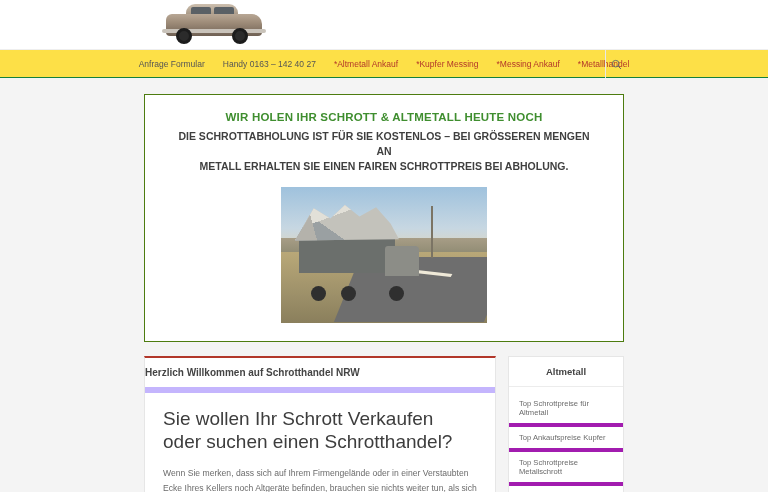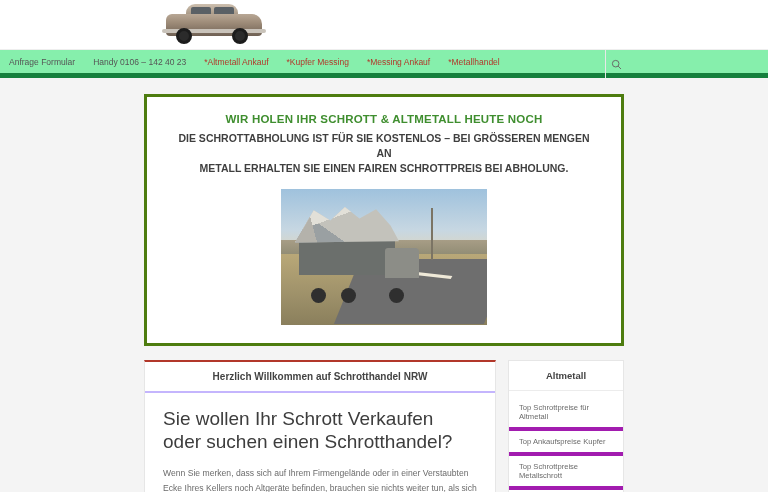--- a/index.html
+++ b/index.html
@@ -70,24 +70,25 @@
     position: absolute;
     left: 2px; top: 27px;
     width: 104px; height: 4px;
     background: #c9c3ba;
     border-radius: 2px;
   }
 
   
   .nav-bar {
     height: 28px;
-    background: #86efac;
-    border-bottom: 5px solid #15803d;
+    background: #fde047;
+    border-bottom: 1px solid #15803d;
     display: flex;
     align-items: center;
+    justify-content: center;
     position: relative;
   }
   .nav-inner {
     display: flex;
     align-items: center;
     gap: 0;
   }
   .nav-item {
     font-size: 8.5px;
     color: #555;
@@ -124,21 +125,21 @@
     padding-top: 16px;
   }
   .container {
     width: 480px;
     margin: 0 auto;
   }
 
   
   .hero {
     background: #ffffff;
-    border: 3px solid #4d7c0f;
+    border: 1px solid #4d7c0f;
     padding: 14px 16px 18px 16px;
     text-align: center;
   }
   .hero-title {
     color: #3f8e2f;
     font-size: 11.5px;
     font-weight: bold;
     letter-spacing: .2px;
     margin: 2px 0 6px 0;
   }
@@ -216,26 +217,25 @@
     gap: 12px;
     margin-top: 14px;
   }
   .col-main {
     width: 352px;
     background: #ffffff;
     border: 1px solid #e6e6e6;
     border-top: 2px solid #b2372a;
   }
   .welcome-bar {
-    text-align: center;
     font-size: 10px;
     font-weight: bold;
     color: #444;
     padding: 9px 0 9px 0;
-    border-bottom: 2px solid #c4b5fd;
+    border-bottom: 6px solid #c4b5fd;
   }
   .main-body { padding: 14px 18px 10px 18px; }
   .h1 {
     font-size: 19px;
     line-height: 1.25;
     color: #3d3d3d;
     font-weight: normal;
     margin: 0 12px 12px 0;
   }
   .p {
@@ -284,21 +284,21 @@
       <div class="car-bumper"></div>
       <div class="car-wheel w1"></div>
       <div class="car-wheel w2"></div>
     </div>
   </div>
 </div>
 
 <div class="nav-bar">
   <div class="nav-inner">
     <div class="nav-item">Anfrage Formular</div>
-    <div class="nav-item">Handy 0106 – 142 40 23</div>
+    <div class="nav-item">Handy 0163 – 142 40 27</div>
     <div class="nav-item red">*Altmetall Ankauf</div>
     <div class="nav-item red">*Kupfer Messing</div>
     <div class="nav-item red">*Messing Ankauf</div>
     <div class="nav-item red">*Metallhandel</div>
   </div>
   <div class="nav-sep"></div>
   <div class="nav-search">
     <svg width="11" height="11" viewBox="0 0 16 16">
       <circle cx="6.8" cy="6.8" r="4.8" fill="none" stroke="#666" stroke-width="1.4"></circle>
       <line x1="10.4" y1="10.4" x2="14.5" y2="14.5" stroke="#666" stroke-width="1.4"></line>

